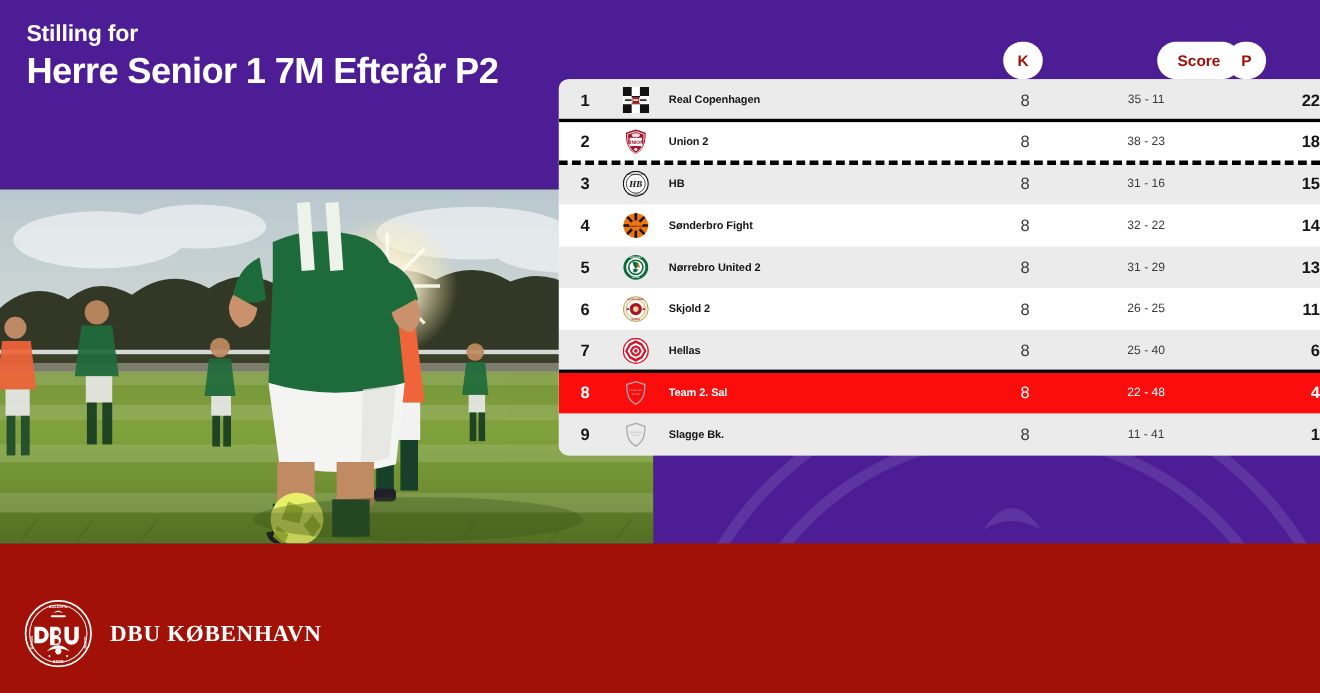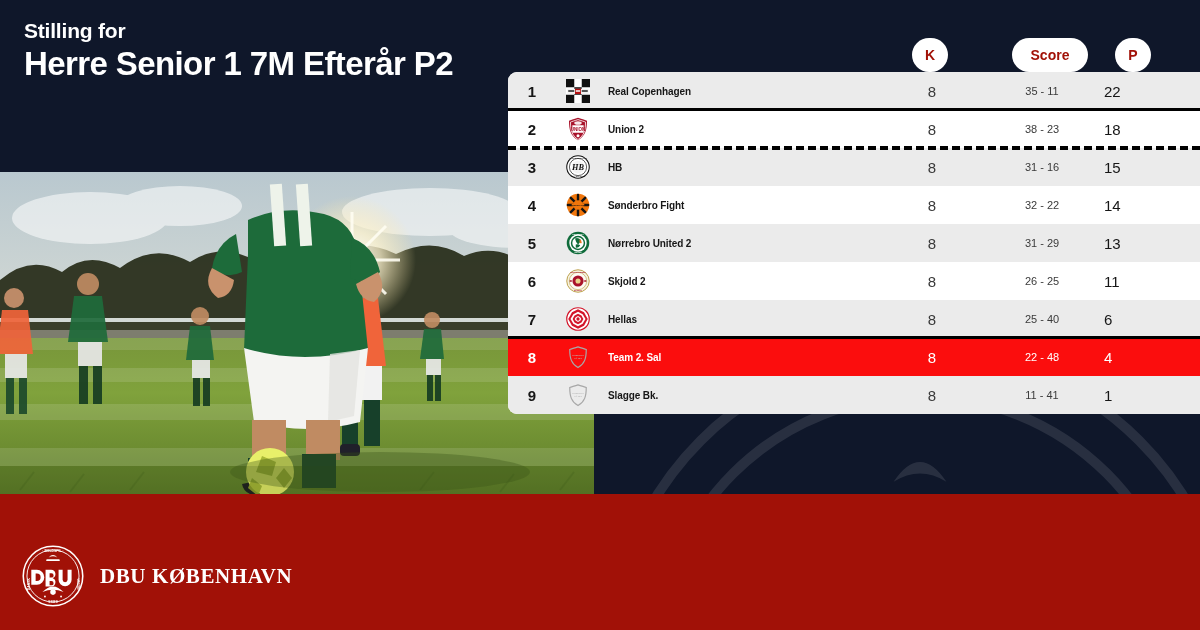--- a/index.html
+++ b/index.html
@@ -8,21 +8,21 @@
     width: 1200px;
     height: 630px;
     overflow: hidden;
     font-family: "Liberation Sans", sans-serif;
   }
 
   #canvas {
     position: relative;
     width: 1200px;
     height: 630px;
-    background: #0f172a;
+    background: #4c1d95;
     overflow: hidden;
   }
 
   
   #watermark {
     position: absolute;
     left: 590px;
     top: 330px;
     width: 660px;
     height: 660px;
@@ -132,23 +132,23 @@
   .c-score {
     width: 124px;
     flex: none;
     text-align: center;
     font-size: 11px;
     color: #3a3a3a;
   }
   .c-p {
     width: 96px;
     flex: none;
-    text-align: left;
+    text-align: right;
     font-size: 15px;
-    font-weight: normal;
+    font-weight: bold;
     color: #161616;
   }
 
   .row.highlight .c-pos,
   .row.highlight .c-team,
   .row.highlight .c-k,
   .row.highlight .c-score,
   .row.highlight .c-p { color: #ffffff; }
 
   
@@ -175,21 +175,21 @@
     border-radius: 17px;
     color: #a11107;
     font-size: 14px;
     font-weight: bold;
     display: flex;
     align-items: center;
     justify-content: center;
     z-index: 9;
   }
   #pill-k     { left: 912px; width: 36px; }
-  #pill-score { left: 1012px; width: 76px; }
+  #pill-score { left: 1052px; width: 76px; }
   #pill-p     { left: 1115px; width: 36px; }
 
   
   #footer-logo {
     position: absolute;
     left: 22px;
     top: 545px;
     width: 62px;
     height: 62px;
   }

